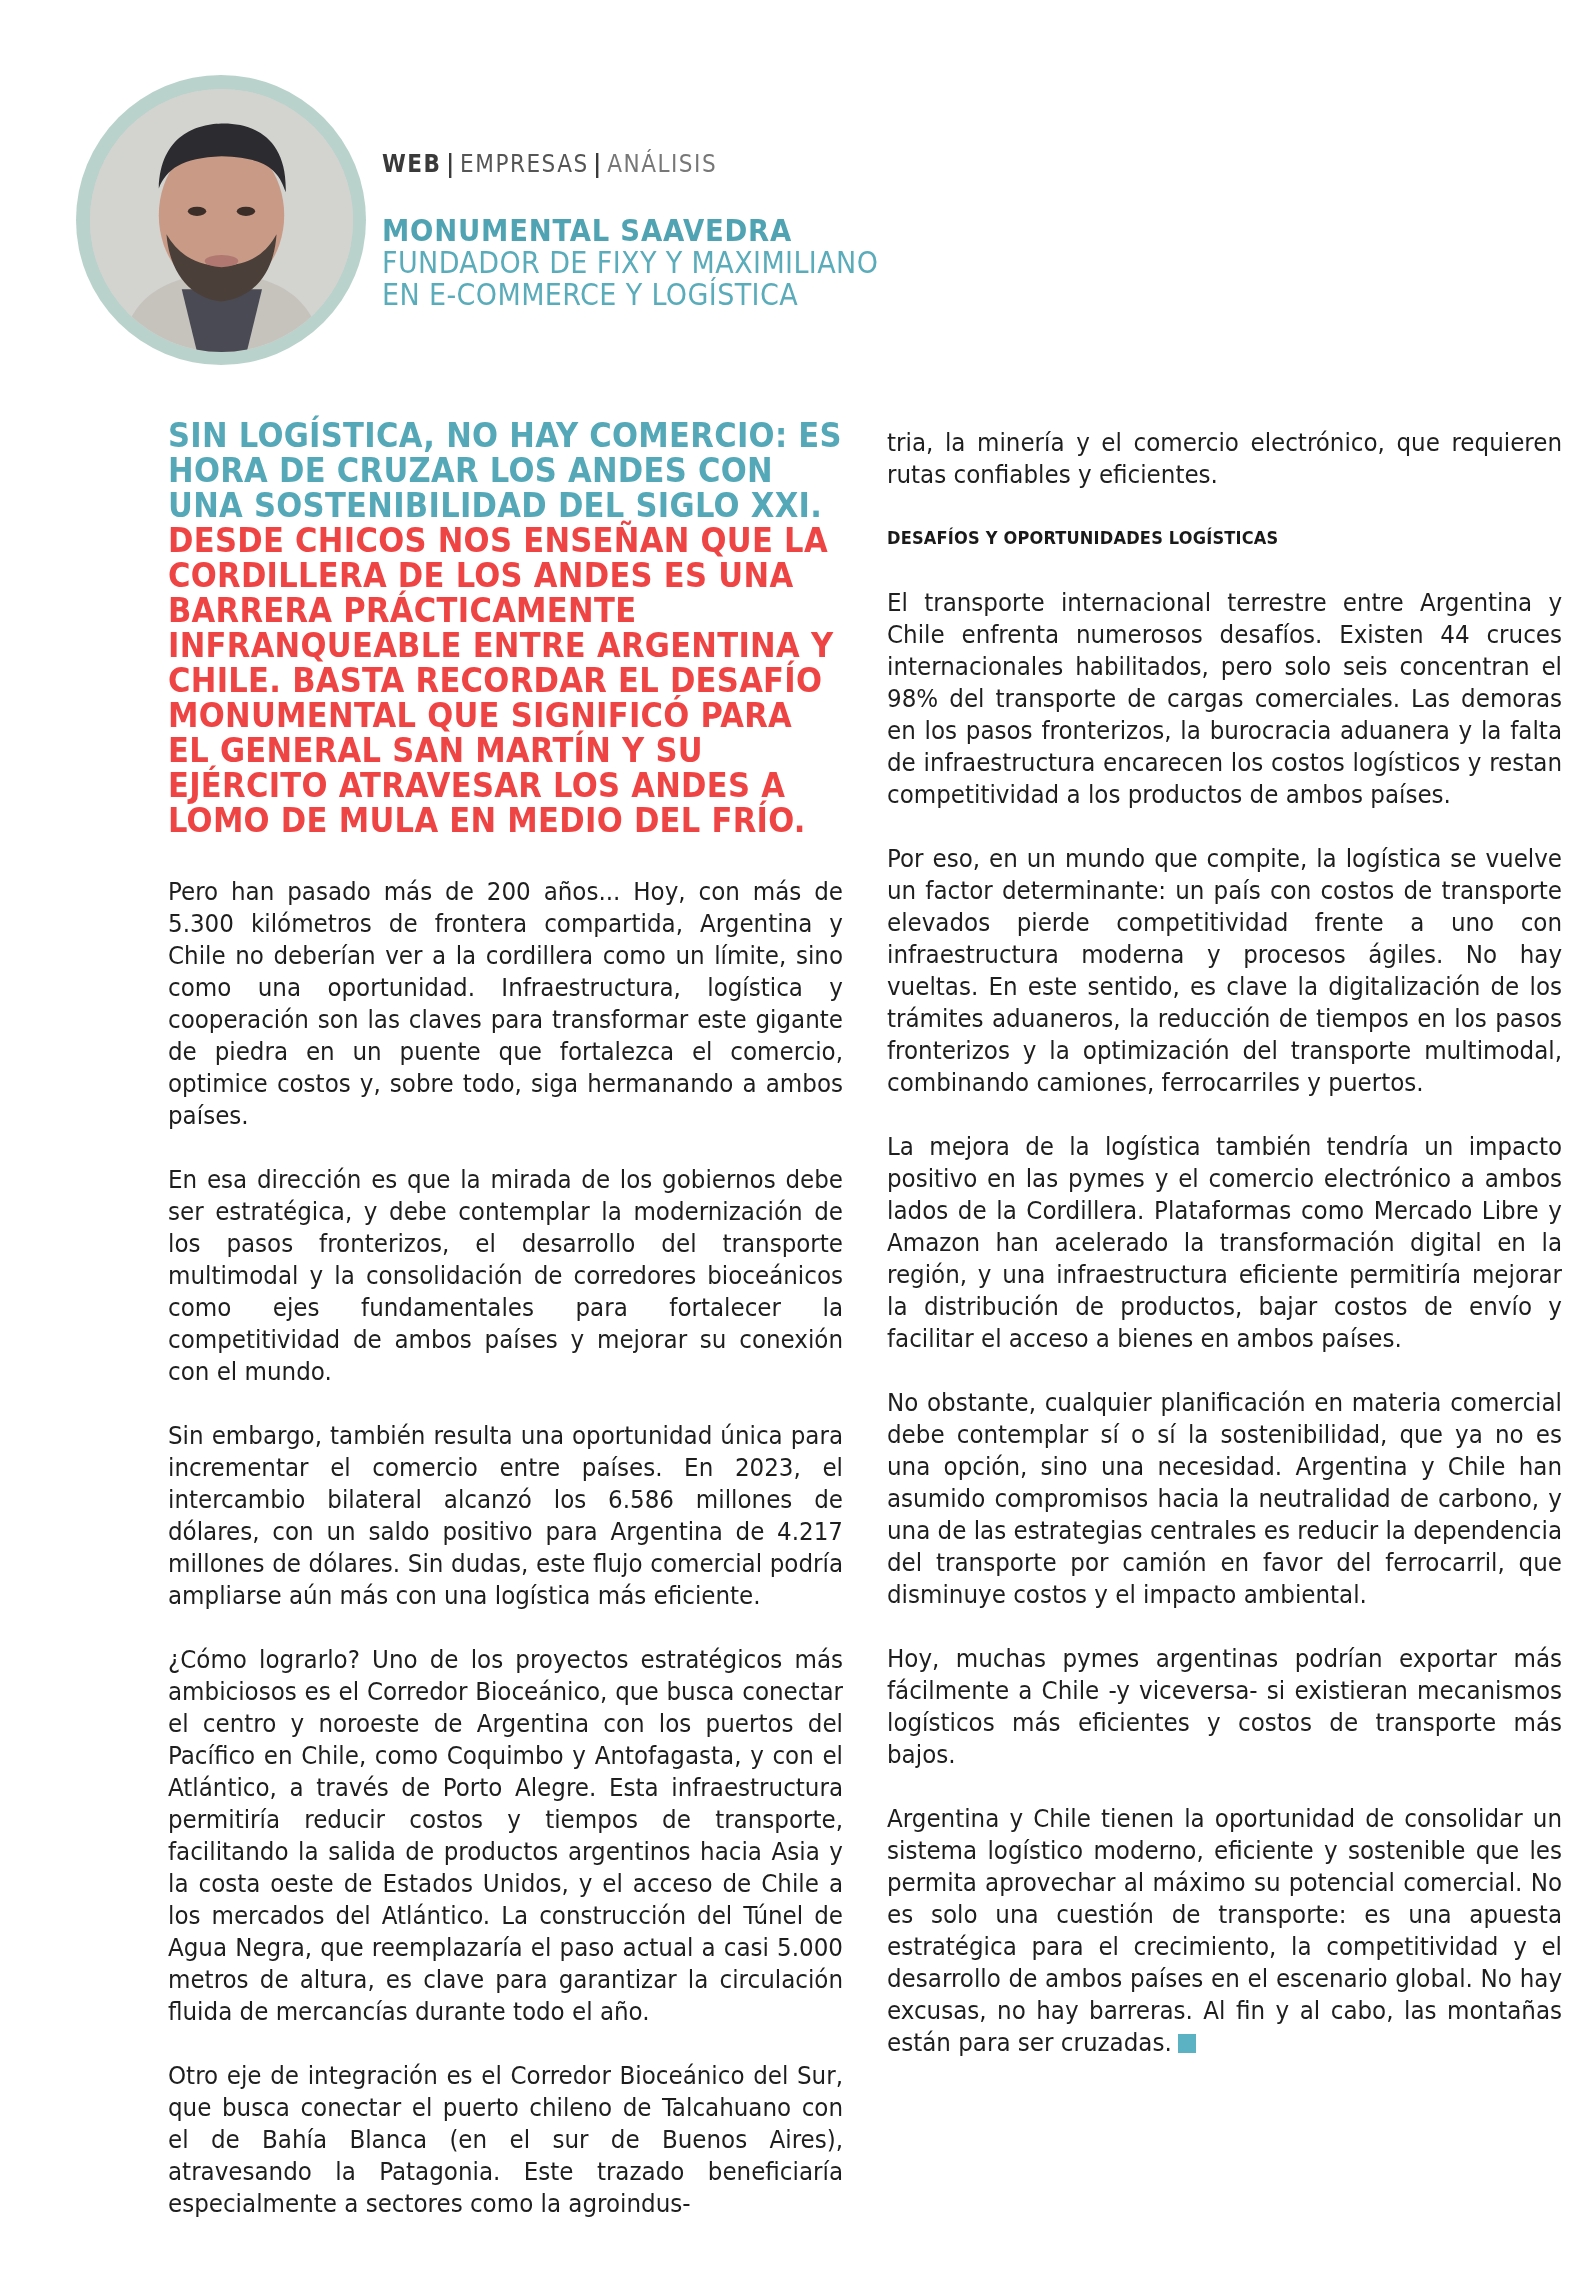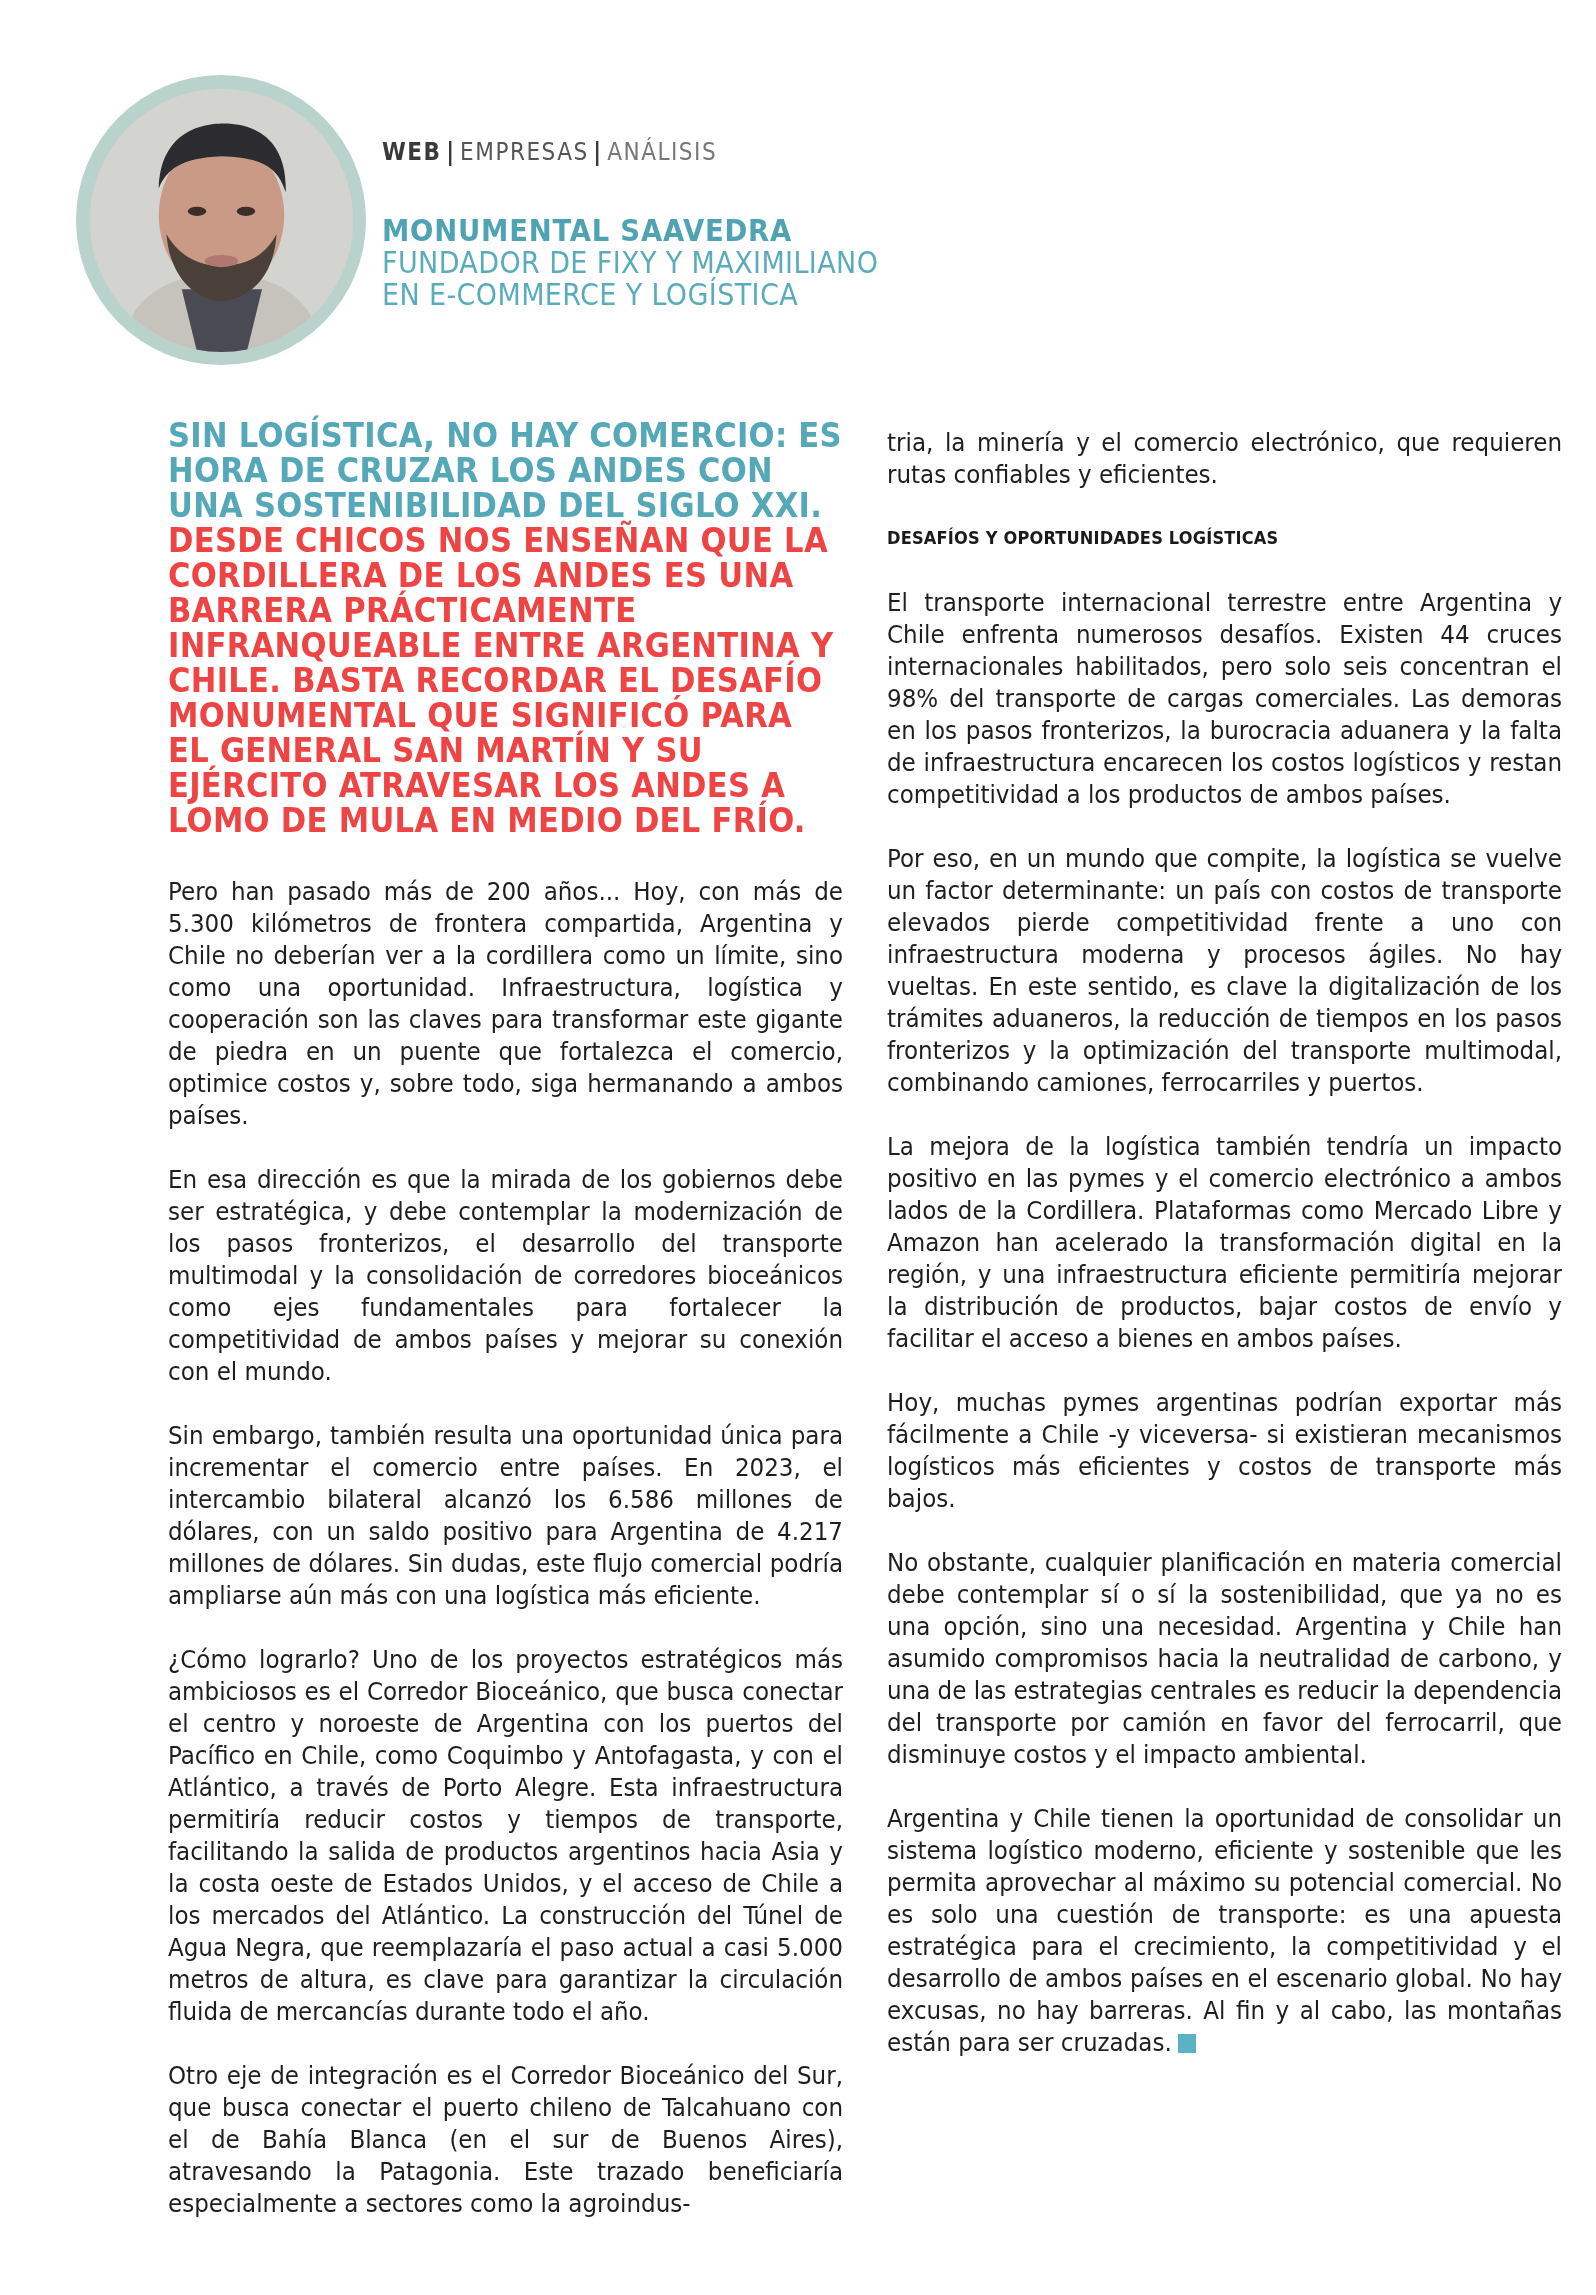--- a/index.html
+++ b/index.html
@@ -3,21 +3,21 @@
 <meta charset="utf-8">
 <style>
   html, body { margin:0; padding:0; background:#ffffff; }
   body { width:1596px; height:2295px; position:relative; overflow:hidden;
          font-family:"DejaVu Sans Condensed","DejaVu Sans", sans-serif; color:#222; }
   .avatar-ring { position:absolute; left:76px; top:75px; width:290px; height:290px; border-radius:50%;
                  background:#b9d3cc; }
   .avatar { position:absolute; left:90px; top:89px; width:263px; height:263px; border-radius:50%;
             overflow:hidden; background:#d6d6d3; }
   .avatar svg { width:100%; height:100%; display:block; }
-  .section-tags { position:absolute; left:382px; top:138px; font-size:24px; letter-spacing:1.5px; color:#3a3a3a;
+  .section-tags { position:absolute; left:382px; top:150px; font-size:24px; letter-spacing:1.5px; color:#3a3a3a;
                   font-family:"DejaVu Sans Condensed","DejaVu Sans", sans-serif;text-align:center; }
   .section-tags .t-bold { font-weight:bold; }
   .section-tags .t-light { color:#555; font-weight:normal; }
   .section-tags .t-faint { color:#777; font-weight:normal; }
   .section-tags .sep { font-weight:bold; color:#3a3a3a; margin:0 4.6px; }
   .author { position:absolute; left:382px; top:215px; color:#4fa3b2; line-height:32px;
             font-family:"DejaVu Sans Condensed","DejaVu Sans", sans-serif; }
   .author .name { font-size:30.5px; font-weight:bold; letter-spacing:0.8px; display:block; }
   .author .role { font-size:30px; display:block; color:#5aacba; letter-spacing:0.4px; }
   .col { position:absolute; width:675px; font-size:25.6px; line-height:32px; text-align:justify; color:#1e1e1e; }
@@ -70,17 +70,17 @@
   <p>¿Cómo lograrlo? Uno de los proyectos estratégicos más ambiciosos es el Corredor Bioceánico, que busca conectar el centro y noroeste de Argentina con los puertos del Pacífico en Chile, como Coquimbo y Antofagasta, y con el Atlántico, a través de Porto Alegre. Esta infraestructura permitiría reducir costos y tiempos de transporte, facilitando la salida de productos argentinos hacia Asia y la costa oeste de Estados Unidos, y el acceso de Chile a los mercados del Atlántico. La construcción del Túnel de Agua Negra, que reemplazaría el paso actual a casi 5.000 metros de altura, es clave para garantizar la circulación fluida de mercancías durante todo el año.</p>
   <p>Otro eje de integración es el Corredor Bioceánico del Sur, que busca conectar el puerto chileno de Talcahuano con el de Bahía Blanca (en el sur de Buenos Aires), atravesando la Patagonia. Este trazado beneficiaría especialmente a sectores como la agroindus-</p>
 </div>
 
 <div class="col col-right">
   <p>tria, la minería y el comercio electrónico, que requieren rutas confiables y eficientes.</p>
   <h2>DESAFÍOS Y OPORTUNIDADES LOGÍSTICAS</h2>
   <p>El transporte internacional terrestre entre Argentina y Chile enfrenta numerosos desafíos. Existen 44 cruces internacionales habilitados, pero solo seis concentran el 98% del transporte de cargas comerciales. Las demoras en los pasos fronterizos, la burocracia aduanera y la falta de infraestructura encarecen los costos logísticos y restan competitividad a los productos de ambos países.</p>
   <p>Por eso, en un mundo que compite, la logística se vuelve un factor determinante: un país con costos de transporte elevados pierde competitividad frente a uno con infraestructura moderna y procesos ágiles. No hay vueltas. En este sentido, es clave la digitalización de los trámites aduaneros, la reducción de tiempos en los pasos fronterizos y la optimización del transporte multimodal, combinando camiones, ferrocarriles y puertos.</p>
   <p>La mejora de la logística también tendría un impacto positivo en las pymes y el comercio electrónico a ambos lados de la Cordillera. Plataformas como Mercado Libre y Amazon han acelerado la transformación digital en la región, y una infraestructura eficiente permitiría mejorar la distribución de productos, bajar costos de envío y facilitar el acceso a bienes en ambos países.</p>
+  <p>No obstante, cualquier planificación en materia comercial debe contemplar sí o sí la sostenibilidad, que ya no es una opción, sino una necesidad. Argentina y Chile han asumido compromisos hacia la neutralidad de carbono, y una de las estrategias centrales es reducir la dependencia del transporte por camión en favor del ferrocarril, que disminuye costos y el impacto ambiental.</p>
   <p>Hoy, muchas pymes argentinas podrían exportar más fácilmente a Chile -y viceversa- si existieran mecanismos logísticos más eficientes y costos de transporte más bajos.</p>
-  <p>No obstante, cualquier planificación en materia comercial debe contemplar sí o sí la sostenibilidad, que ya no es una opción, sino una necesidad. Argentina y Chile han asumido compromisos hacia la neutralidad de carbono, y una de las estrategias centrales es reducir la dependencia del transporte por camión en favor del ferrocarril, que disminuye costos y el impacto ambiental.</p>
   <p><span>Argentina y Chile tienen la oportunidad de consolidar un sistema logístico moderno, eficiente y sostenible que les permita aprovechar al máximo su potencial comercial. No es solo una cuestión de transporte: es una apuesta estratégica para el crecimiento, la competitividad y el desarrollo de ambos países en el escenario global. No hay excusas, no hay barreras. Al fin y al cabo, las montañas están para ser cruzadas.</span><span class="end-mark"></span></p>
 </div>
 
 
 </body></html>

